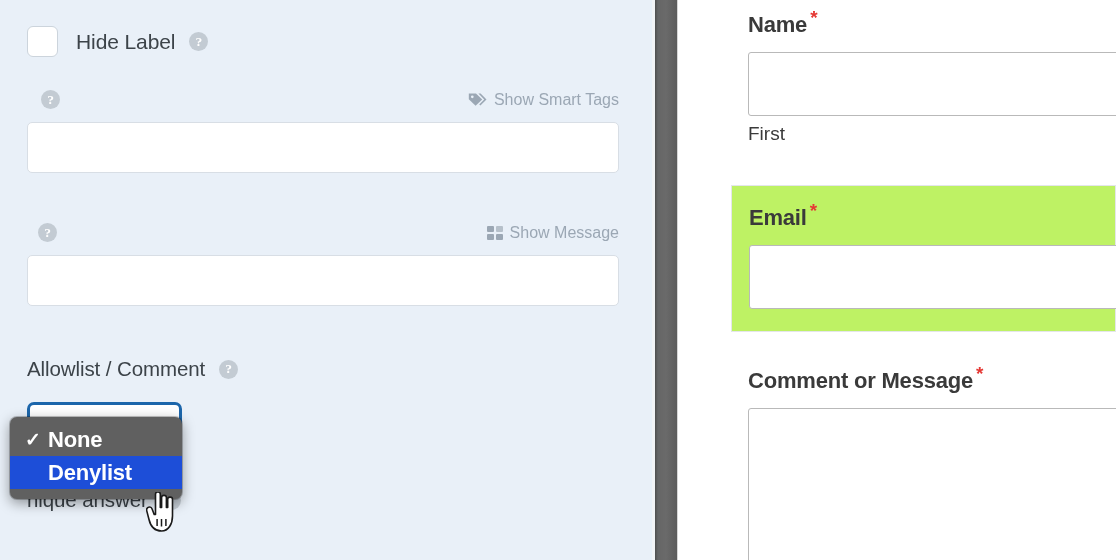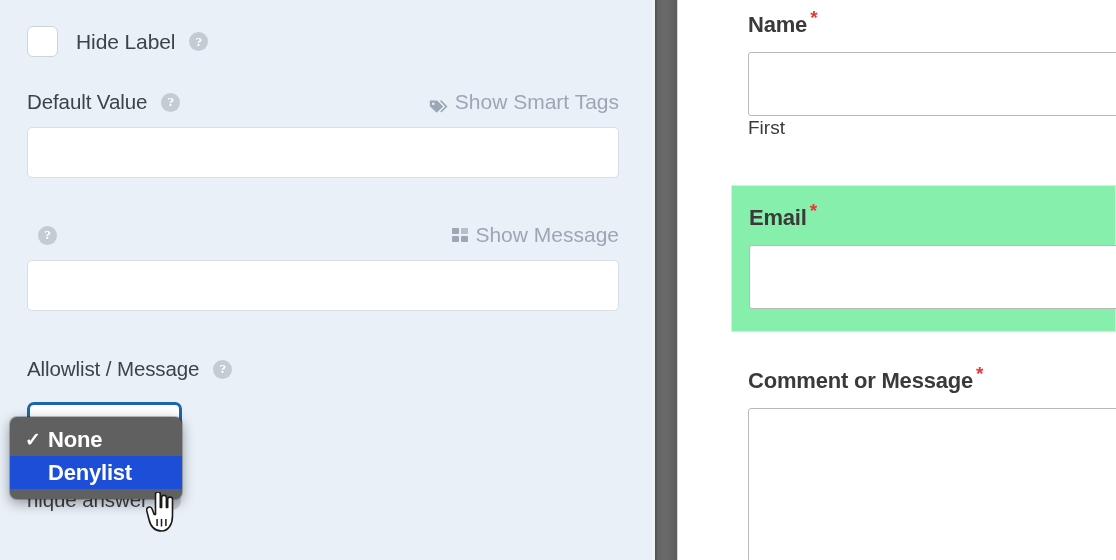--- a/index.html
+++ b/index.html
@@ -65,21 +65,21 @@
   }
   .help-icon.tight { margin-left: 11px; }
 
   .head-spacer { flex: 1 1 auto; }
 
   .head-action {
     display: inline-flex;
     align-items: center;
     gap: 7px;
     color: #9ba7b4;
-    font-size: 21px;
+    font-size: 16px;
     white-space: nowrap;
     cursor: pointer;
   }
 
   
   .tag-icon { display: inline-block; width: 19px; height: 15px; }
   
   .grid-icon {
     display: inline-grid;
     grid-template-columns: 7px 7px;
@@ -258,33 +258,33 @@
     background: #ffffff;
     border: 1px solid #b9b9b9;
     border-radius: 3px;
     outline: none;
     resize: none;
     font-size: 17px;
     padding: 8px 12px;
     font-family: "Liberation Sans", sans-serif;
   }
   .pv-sublabel {
-    margin-top: 1px;
+    margin-top: 7px;
     font-size: 19px;
     color: #3a3a3a;
   }
 
   #pv-name { top: 12px; }
 
   
   #pv-email {
     top: 185px;
     left: 52px;
     width: 385px;
-    background: #86efac;
+    background: #bef264;
     border: 1px solid #e4e6ea;
     padding: 19px 0 22px 0;
   }
   #pv-email .pv-inner { padding-left: 17px; }
 
   #pv-comment { top: 368px; }
 </style>
 </head>
 <body>
 
@@ -296,21 +296,20 @@
       <div class="field-row" id="hide-label-row">
         <div class="field-head">
           <div class="checkbox"></div>
           <span class="field-label">Hide Label</span>
           <span class="help-icon">?</span>
         </div>
       </div>
 
       <div class="field-row" id="default-value-row">
         <div class="field-head">
-          <span class="field-label">Default Value</span>
           <span class="help-icon">?</span>
           <span class="head-spacer"></span>
           <span class="head-action">
             <span class="tag-icon">
               <svg viewBox="0 0 19 15" width="19" height="15" aria-hidden="true">
                 <path d="M0.8 1.4 L8 1.4 L14.2 7.5 L7.6 13.8 L0.8 7.2 Z" fill="#9ba7b4"></path>
                 <circle cx="4.3" cy="4.8" r="1.35" fill="#e9f0f8"></circle>
                 <path d="M10.4 1.4 L12.6 1.4 L18.5 7.5 L12.4 13.6 L11.2 12.4 L16.2 7.5 Z" fill="#9ba7b4"></path>
               </svg>
             </span>
@@ -332,21 +331,21 @@
                 <i class="b4"></i>
             </span>
             <span>Show Message</span>
           </span>
         </div>
         <input class="text-input" type="text" value="" style="">
       </div>
 
       <div class="field-row" id="allow-deny-row">
         <div class="field-head">
-          <span class="field-label">Allowlist / Message</span>
+          <span class="field-label">Allowlist / Comment</span>
           <span class="help-icon">?</span>
         </div>
       </div>
 
       <div class="select-box"></div>
 
       <div id="unique-answer-row">
         <span class="field-label">nique answer</span>
         <span class="help-icon">?</span>
       </div>

